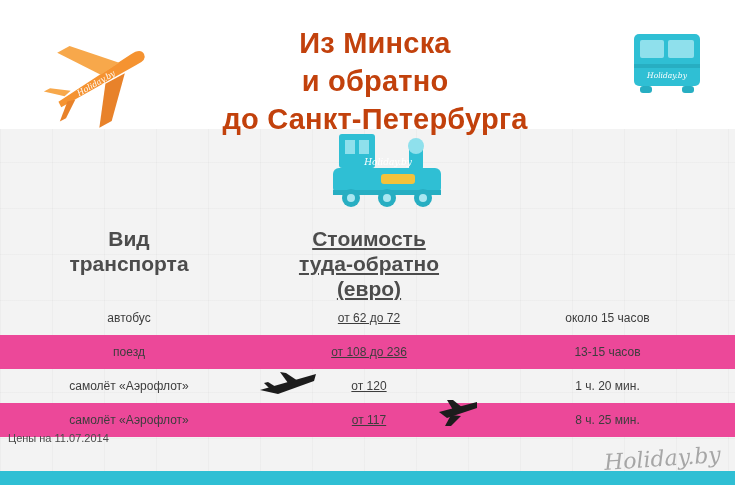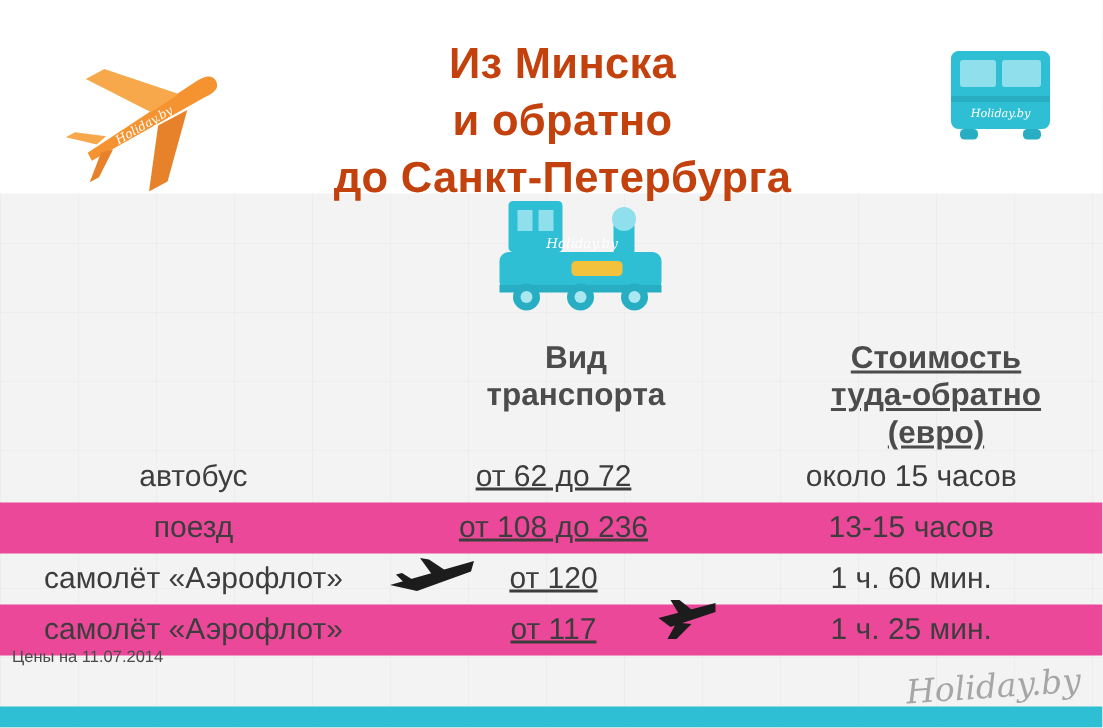--- a/index.html
+++ b/index.html
@@ -88,30 +88,29 @@
   }
   .col-a { width: 258px; text-align: center; }
   .col-b { width: 222px; text-align: center; text-decoration: underline; }
   .col-c { width: 255px; text-align: center; }
 
   #head-row {
     color: #4c4c4c;
     font-weight: bold;
     font-size: 21px;
     line-height: 25px;
-    justify-content: flex-end;
   }
   #head-row .col-a, #head-row .col-b, #head-row .col-c {
     padding-top: 8px;
   }
   #head-row .sub { display: block; }
 
   .data-row {
     color: #3d3d3d;
-    font-size: 20px;
+    font-size: 12px;
     line-height: 34px;
     height: 34px;
     justify-content: center;
   }
   .data-row.shaded { background: #ec4899; }
   .data-row .col-a,
   .data-row .col-b,
   .data-row .col-c { height: 34px; }
 
   
@@ -235,27 +234,27 @@
 
     <div class="row data-row shaded">
       <div class="col-a">поезд</div>
       <div class="col-b">от 108 до 236</div>
       <div class="col-c">13-15 часов</div>
     </div>
 
     <div class="row data-row">
       <div class="col-a">самолёт «Аэрофлот»</div>
       <div class="col-b">от 120</div>
-      <div class="col-c">1 ч. 60 мин.</div>
+      <div class="col-c">1 ч. 20 мин.</div>
     </div>
 
     <div class="row data-row shaded">
       <div class="col-a">самолёт «Аэрофлот»</div>
       <div class="col-b">от 117</div>
-      <div class="col-c">1 ч. 25 мин.</div>
+      <div class="col-c">8 ч. 25 мин.</div>
     </div>
   </div>
 
   <div class="rowplane" id="plane-small-1">
     <svg width="62" height="30" viewBox="0 0 62 30">
       <path d="M2 22 L58 6 L56 13 L20 26 Z" fill="#1c1c1c"></path>
       <path d="M30 15 L22 4 L28 5 L40 13 Z" fill="#1c1c1c"></path>
       <path d="M12 21 L6 15 L10 14 L18 19 Z" fill="#1c1c1c"></path>
     </svg>
   </div>

